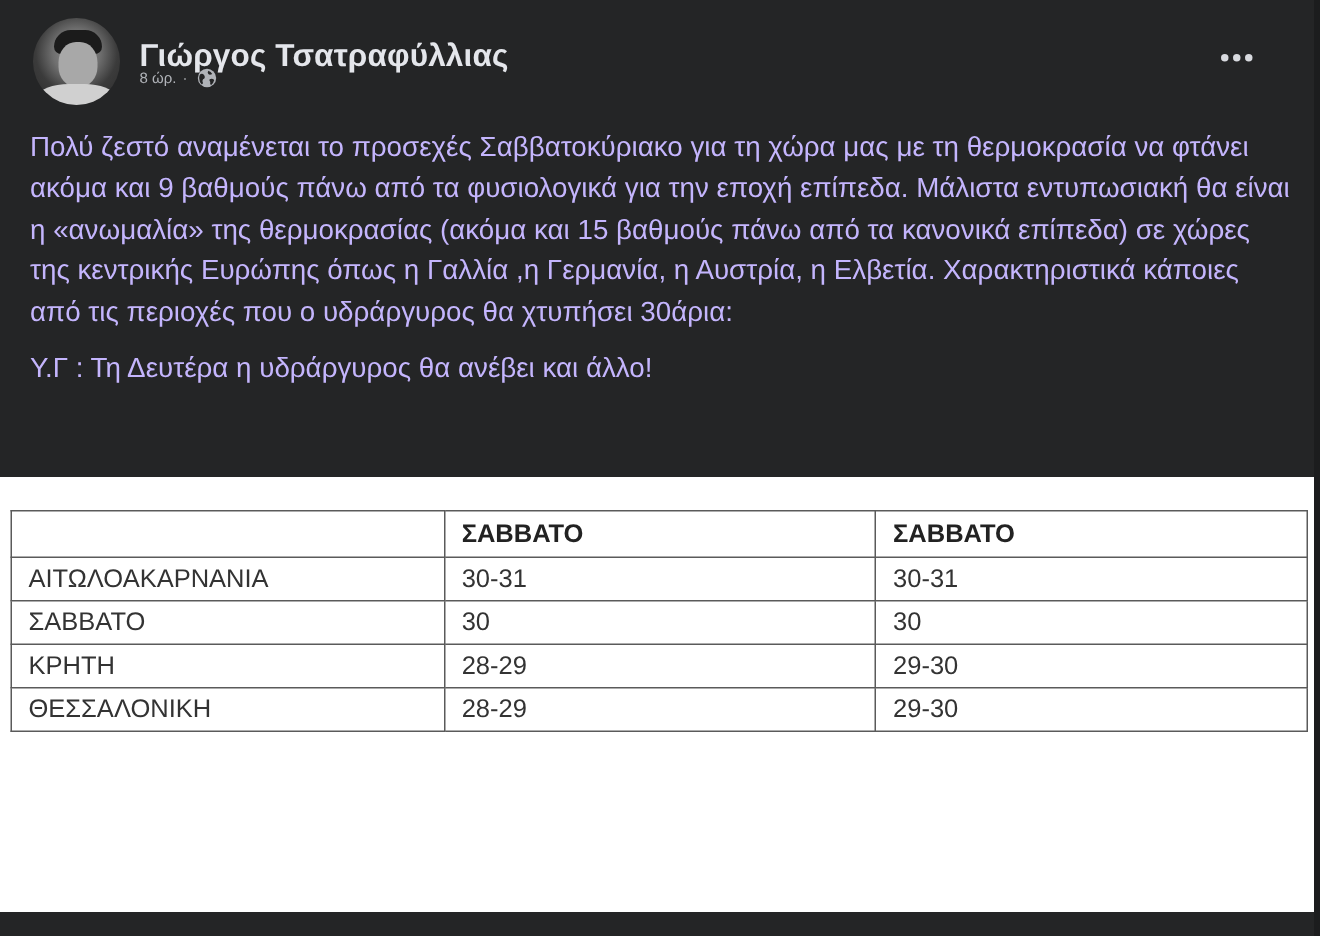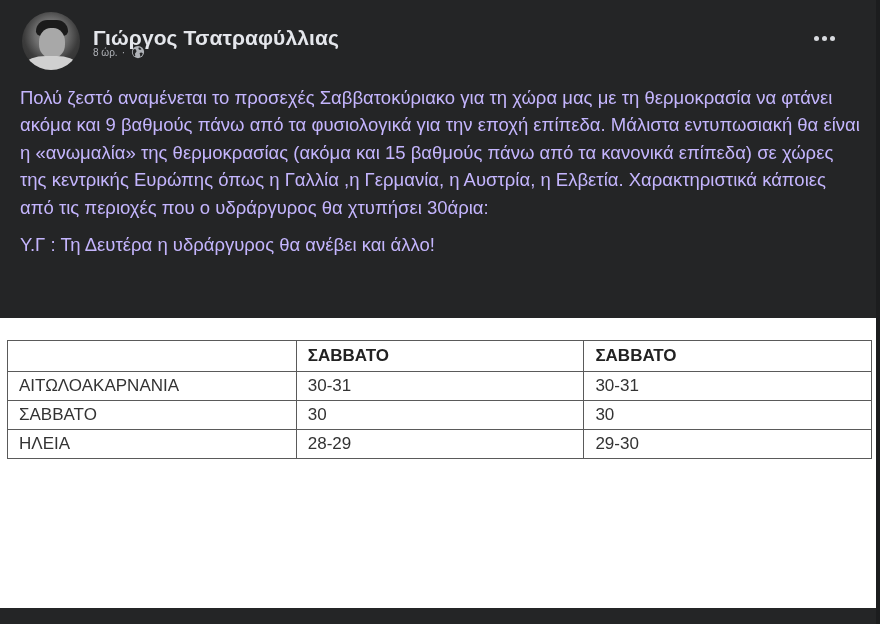--- a/index.html
+++ b/index.html
@@ -99,21 +99,26 @@
         <td>ΑΙΤΩΛΟΑΚΑΡΝΑΝΙΑ</td>
         <td>30-31</td>
         <td>30-31</td>
       </tr>
       <tr>
         <td>ΣΑΒΒΑΤΟ</td>
         <td>30</td>
         <td>30</td>
       </tr>
       <tr>
-        <td>ΗΛΕΙΑ</td>
+        <td>ΚΡΗΤΗ</td>
+        <td>28-29</td>
+        <td>29-30</td>
+      </tr>
+      <tr>
+        <td>ΘΕΣΣΑΛΟΝΙΚΗ</td>
         <td>28-29</td>
         <td>29-30</td>
       </tr>
     </tbody>
   </table>
 </div>
 
 <div class="bottom-bar"></div>
 <div class="right-edge"></div>
 

